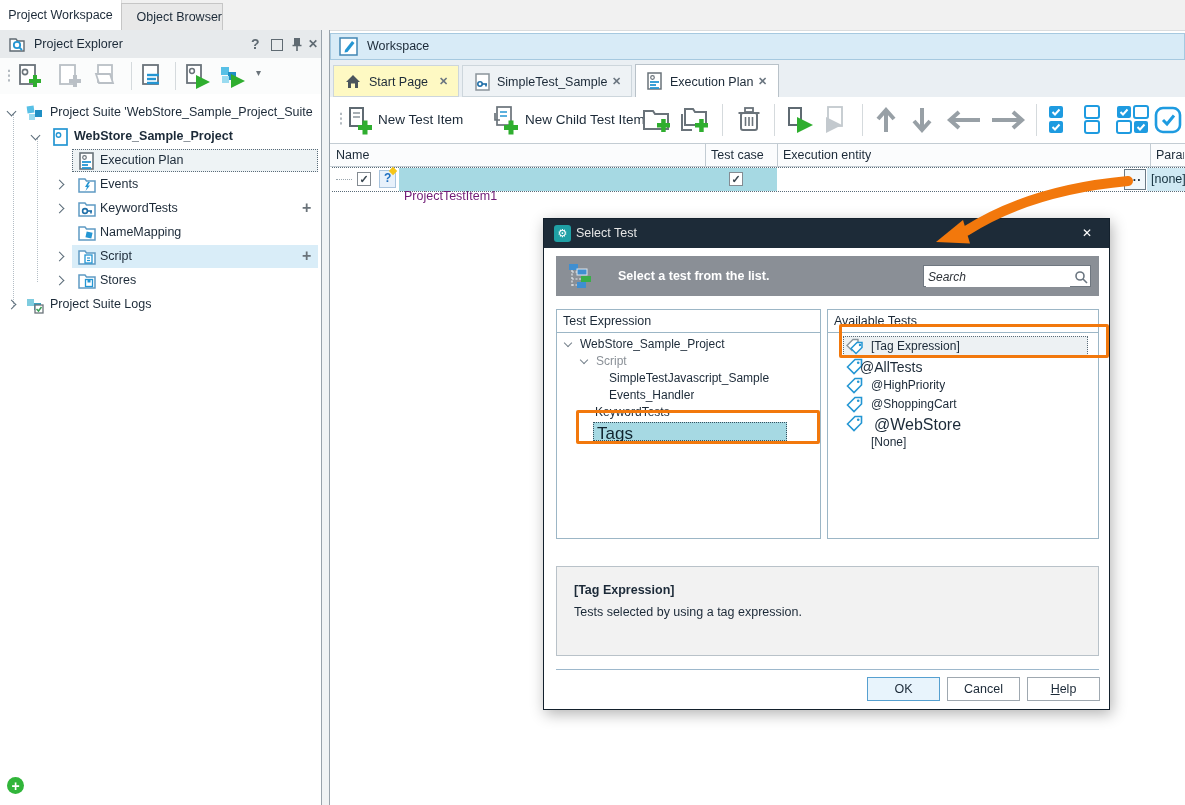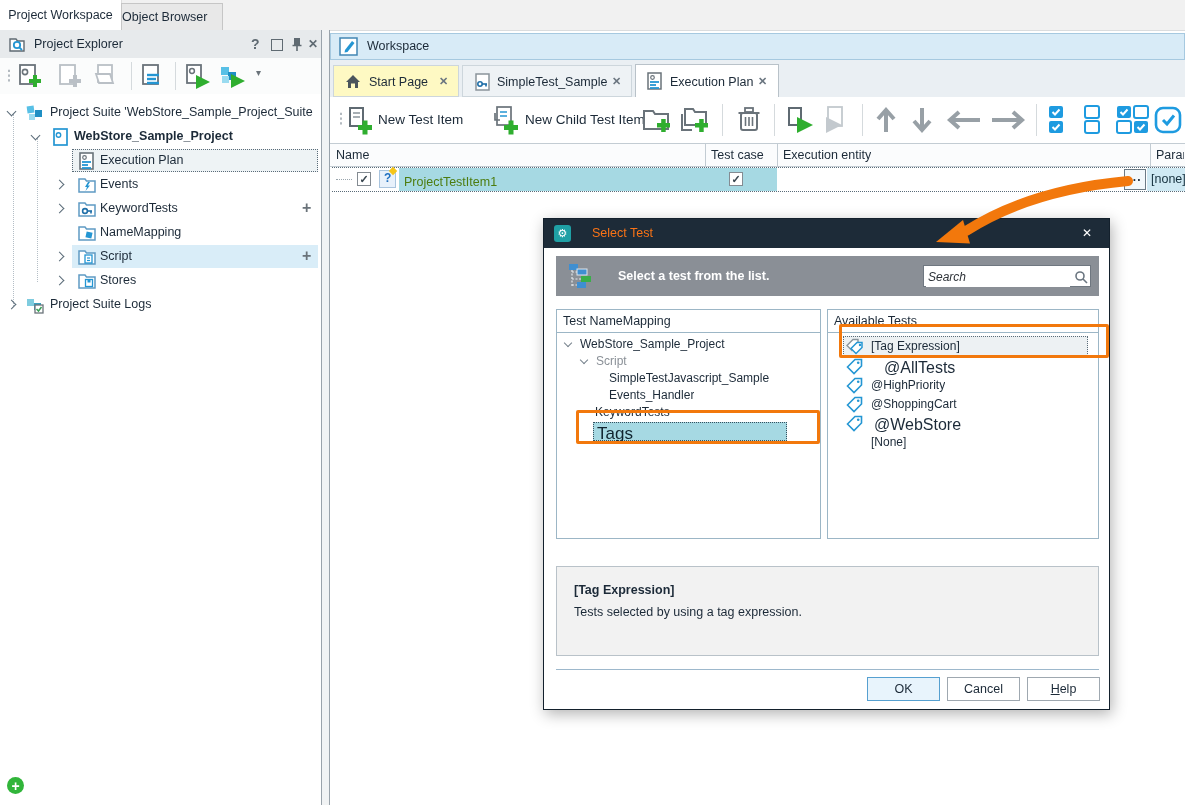--- a/index.html
+++ b/index.html
@@ -21,21 +21,21 @@
 </style>
 </head>
 <body>
 
 <div id="app">
 
   <div class="r" style="left:0;top:0;width:1185px;height:30px;background:#f1f1f1;border-bottom:1px solid #dadcde"></div>
   <div class="r" style="left:0;top:0;width:121px;height:30px;background:#fff;border-right:1px solid #dcdcdc;display:flex;align-items:center;justify-content:center">
     <span style="font-size:12.5px">Project Workspace</span>
   </div>
-  <div class="r" style="left:121px;top:3px;width:102px;height:27px;background:#e8e8e8;border:1px solid #c6c6c6;border-bottom:none;box-sizing:border-box;display:flex;align-items:center;justify-content:flex-start">
+  <div class="r" style="left:121px;top:3px;width:102px;height:27px;background:#e8e8e8;border:1px solid #c6c6c6;border-bottom:none;box-sizing:border-box;display:flex;align-items:center;justify-content:flex-end">
     <span style="font-size:12.5px">Object Browser</span>
   </div>
 
   <div class="r" style="left:0;top:30px;width:321px;height:28px;background:#e7eaec;border-bottom:1px solid #d3d7da">
     <svg class="r" style="left:8px;top:5px" width="18" height="18" viewBox="0 0 18 18">
       <path d="M2 4 h6 l1.5 2 H16 v10 H2 z" fill="#fff" stroke="#5f6a72" stroke-width="1.4"></path>
       <circle cx="9" cy="10" r="3.2" fill="none" stroke="#2496d3" stroke-width="1.8"></circle>
       <line x1="11.3" y1="12.3" x2="14" y2="15" stroke="#2496d3" stroke-width="1.8"></line>
     </svg>
     <span class="r" style="left:34px;top:7px">Project Explorer</span>
@@ -356,39 +356,39 @@
     <div class="r dotline" style="left:2px;top:24px;width:853px"></div>
     <div class="r dotline" style="left:6px;top:12px;width:16px;border-color:#9aa5ad"></div>
     <div class="cb r" style="left:27px;top:5px">
         <span>✓</span>
       </div>
     <div class="r" style="left:49px;top:3px;width:17px;height:18px;background:#e8f1fb;border:1px solid #a9c4de;box-sizing:border-box">
       <span style="position:absolute;left:4px;top:0px;color:#2070c0;font-weight:bold;font-size:12px">?</span>
       <div style="position:absolute;left:10px;top:-3px;width:6px;height:6px;background:#f5c518;transform:rotate(45deg)"></div>
     </div>
     <div class="r" style="left:69px;top:1px;width:378px;height:23px;background:#a6d9e3"></div>
-    <span class="r nw" style="left:74px;top:8px;color:#4d7c0f">ProjectTestItem1</span>
+    <span class="r nw" style="left:74px;top:22px;color:#701a75">ProjectTestItem1</span>
     <div class="cb r" style="left:399px;top:5px">
         <span>✓</span>
       </div>
     <div class="r" style="left:794px;top:2px;width:22px;height:21px;background:#f2f8fb;border:1px solid #6b7a85;box-sizing:border-box;text-align:center">
       <span style="font-weight:bold;font-size:12px;line-height:14px;letter-spacing:1px">...</span>
     </div>
     <div class="r" style="left:817px;top:1px;width:38px;height:23px;background:#cfe9f3">
       <span class="r nw" style="left:4px;top:4px;width:34px;color:#15303d">[none]</span>
     </div>
   </div>
 
   <div class="r" style="left:543px;top:218px;width:567px;height:492px;background:#fff;border:1px solid #13202c;box-sizing:border-box;box-shadow:2px 4px 14px rgba(0,0,0,0.3)">
 
     <div class="r" style="left:0;top:0;width:565px;height:29px;background:#1d2b38">
       <div class="r" style="left:10px;top:6px;width:17px;height:17px;background:#1fa0a5;border-radius:3px;display:flex;align-items:center;justify-content:center">
         <span style="color:#fff;font-size:11px;line-height:1">⚙</span>
       </div>
-      <span class="r" style="left:48px;top:7px;color:#f97316">Select Test</span>
+      <span class="r" style="left:32px;top:7px;color:#e5e5e5">Select Test</span>
       <span class="r" style="left:538px;top:7px;color:#fff;font-size:12px">✕</span>
     </div>
 
     <div class="r" style="left:12px;top:37px;width:543px;height:40px;background:#8a8f96">
       <svg class="r" style="left:12px;top:7px" width="28" height="26" viewBox="0 0 28 26">
         <rect x="1" y="1" width="9" height="6" fill="#3f8fd1"></rect>
         <rect x="9" y="6" width="10" height="6" fill="#3f8fd1" stroke="#dfe5ea" stroke-width="1"></rect>
         <rect x="13" y="13" width="10" height="6" fill="#3aae49"></rect>
         <rect x="9" y="19" width="9" height="6" fill="#3f8fd1"></rect>
         <path d="M4 7 v16 M4 9 h5 M4 16 h9 M4 22 h5" fill="none" stroke="#e3e8ec" stroke-width="1.2" stroke-dasharray="2 1.5"></path>
@@ -397,21 +397,21 @@
       <div class="r" style="left:367px;top:9px;width:168px;height:22px;background:#fff;border:1px solid #6f7780;box-sizing:border-box">
         <input type="text" style="position: absolute; left: 2px; top: 1px; width: 140px; height: 18px; border: none; outline: none; font-family: &quot;Liberation Sans&quot;, sans-serif; font-size: 12px;" placeholder="Search">
         <svg class="r" style="left:150px;top:4px" width="14" height="14" viewBox="0 0 14 14">
           <circle cx="6" cy="6" r="4" fill="none" stroke="#6b7680" stroke-width="1.6"></circle>
           <line x1="9" y1="9" x2="13" y2="13" stroke="#6b7680" stroke-width="1.6"></line>
         </svg>
       </div>
     </div>
 
     <div class="r" style="left:12px;top:90px;width:265px;height:230px;border:1px solid #9cb6c6;box-sizing:border-box;background:#fff">
-      <span class="r nw" style="left:6px;top:4px">Test NameMapping</span>
+      <span class="r nw" style="left:6px;top:4px">Test Expression</span>
       <div class="r" style="left:0;top:22px;width:263px;height:1px;background:#9cb6c6"></div>
       <div class="r" style="left:0;top:26px;width:263px;height:17px">
         <span class="chev sm exp r" style="left:8px;top:4px"></span>
         <span class="r nw" style="left:23px;top:1px;font-size:12px">WebStore_Sample_Project</span>
       </div>
       <div class="r" style="left:0;top:43px;width:263px;height:17px">
         <span class="chev sm exp r" style="left:24px;top:4px"></span>
         <span class="r nw" style="left:39px;top:1px;font-size:12px;color:#8a9097">Script</span>
       </div>
       <div class="r" style="left:0;top:60px;width:263px;height:17px">
@@ -441,21 +441,21 @@
           <circle cx="14" cy="7" r="1.2" fill="#2496d3"></circle>
         </svg>
         <span class="r nw" style="left:43px;top:3px;font-size:12px">[Tag Expression]</span>
       </div>
 
       <div class="r" style="left:0;top:47px;width:270px;height:19px">
         <svg class="r" style="left:18px;top:1px" width="17" height="17" viewBox="0 0 17 17">
           <path d="M1.5 9 L9 1.5 H15.5 V8 L8 15.5 Z" fill="#fff" stroke="#2496d3" stroke-width="1.6"></path>
             <circle cx="12.2" cy="4.8" r="1.3" fill="#2496d3"></circle>
         </svg>
-        <span class="r nw" style="left:56px;top:2px;font-size:16px">@AllTests</span>
+        <span class="r nw" style="left:32px;top:2px;font-size:14px">@AllTests</span>
       </div>
       <div class="r" style="left:0;top:85px;width:270px;height:19px">
         <svg class="r" style="left:18px;top:1px" width="17" height="17" viewBox="0 0 17 17">
           <path d="M1.5 9 L9 1.5 H15.5 V8 L8 15.5 Z" fill="#fff" stroke="#2496d3" stroke-width="1.6"></path>
             <circle cx="12.2" cy="4.8" r="1.3" fill="#2496d3"></circle>
         </svg>
         <span class="r nw" style="left:43px;top:2px;font-size:12px">@ShoppingCart</span>
       </div>
       <div class="r" style="left:0;top:66px;width:270px;height:19px">
         <svg class="r" style="left:18px;top:1px" width="17" height="17" viewBox="0 0 17 17">

